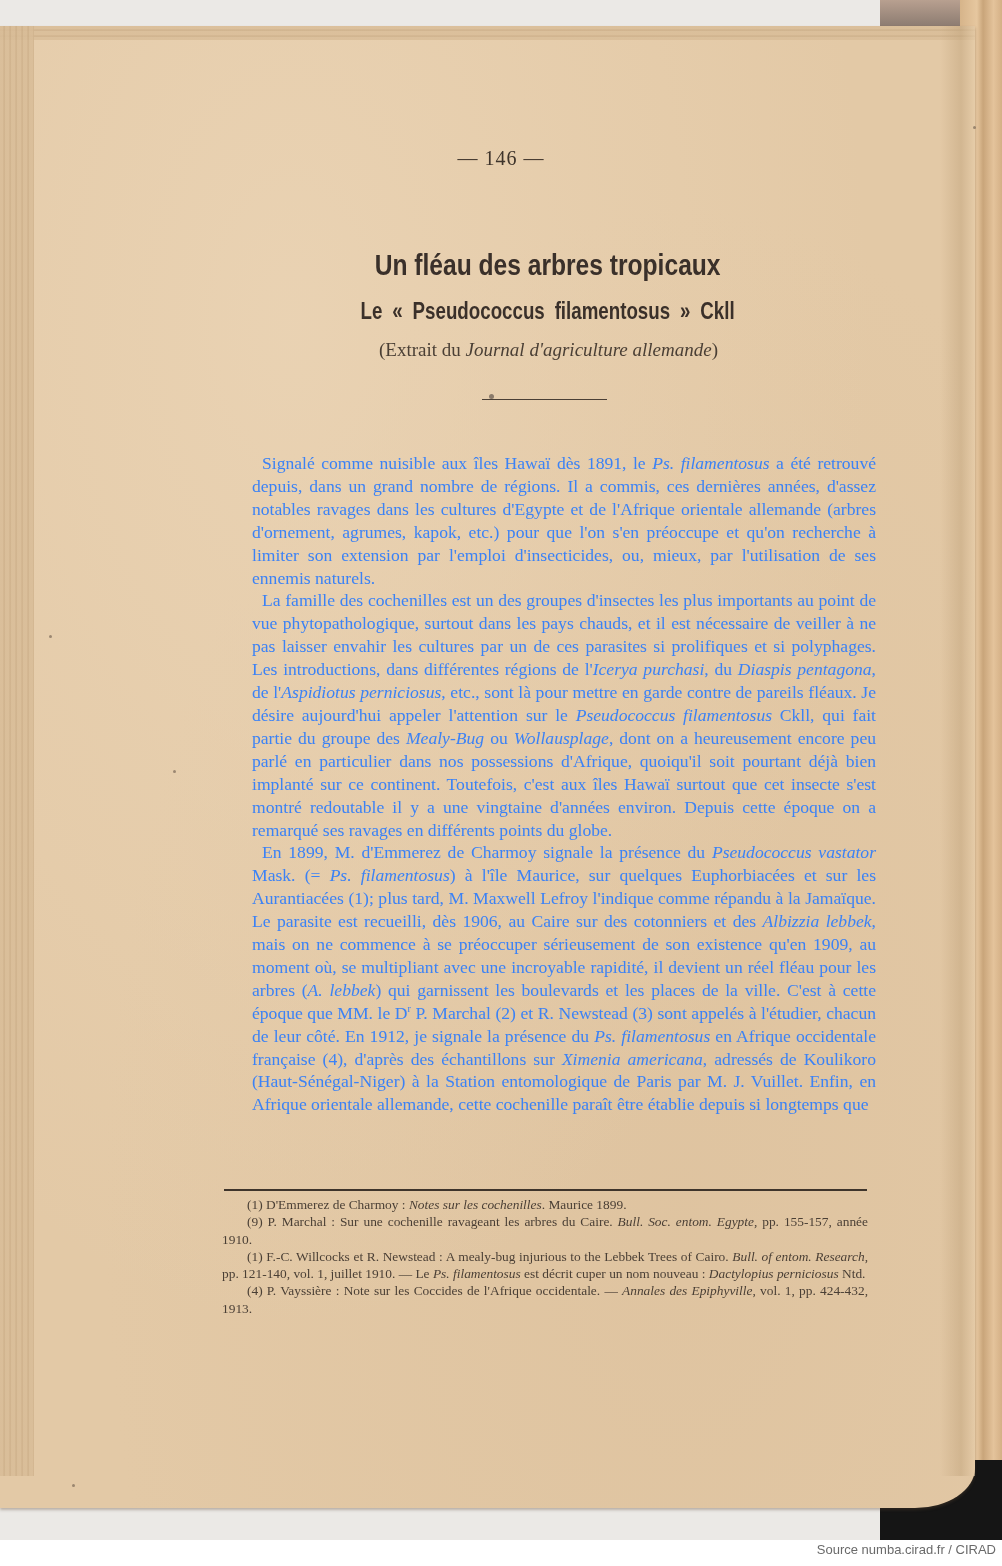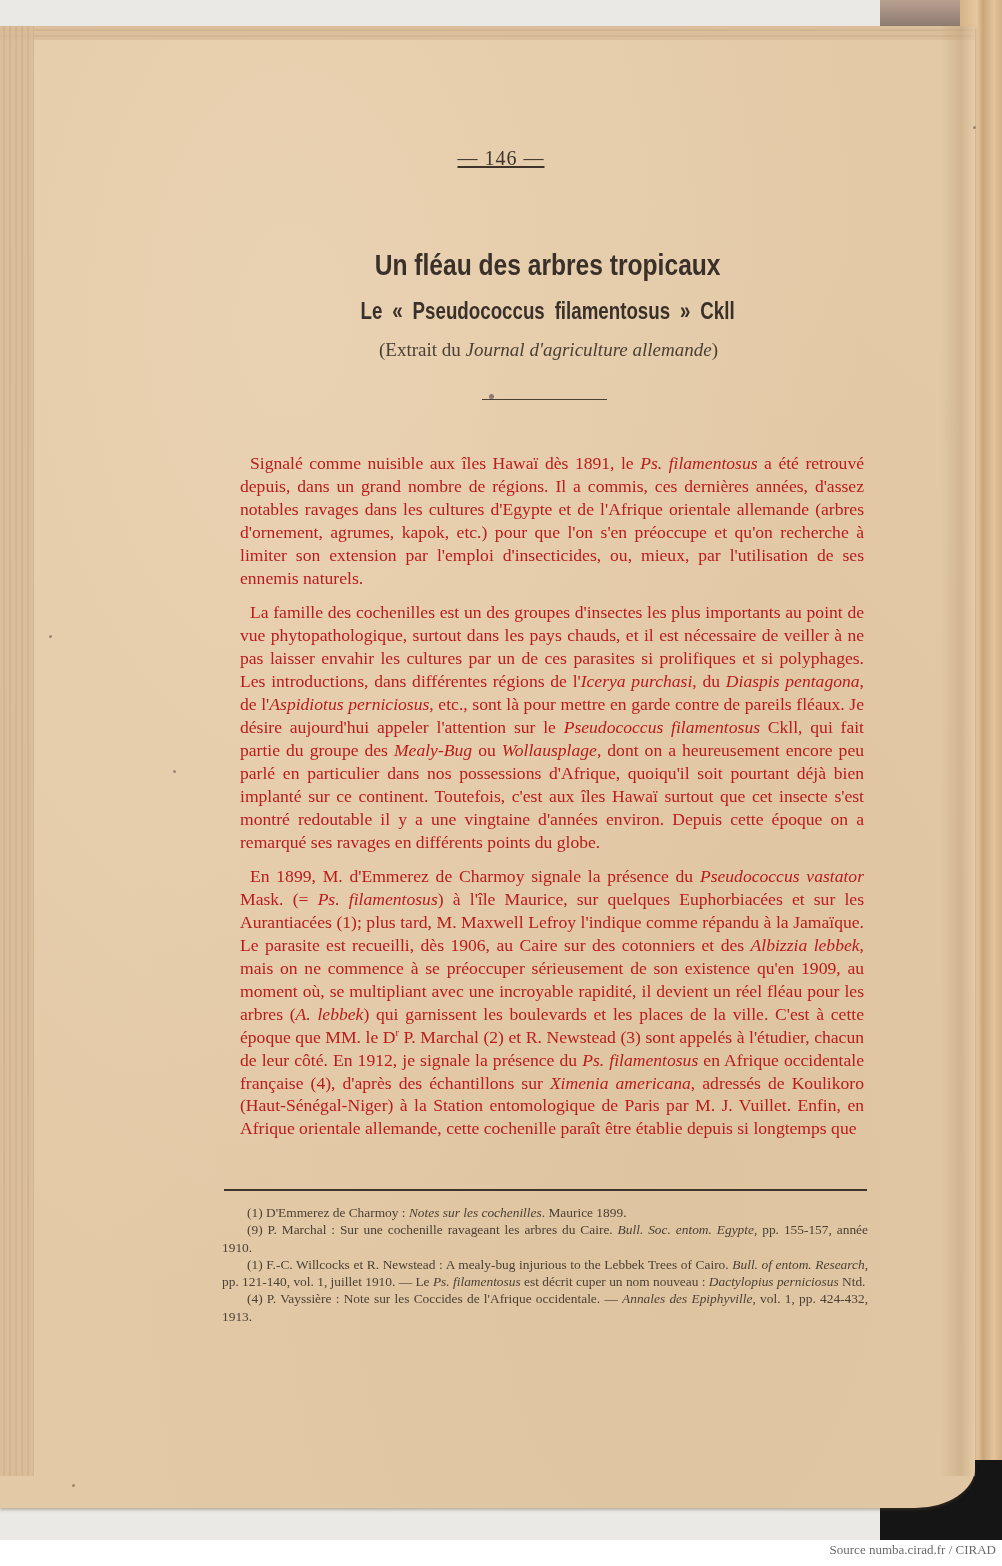--- a/index.html
+++ b/index.html
@@ -43,21 +43,21 @@
     background:repeating-linear-gradient(180deg,#d9bd98 0px,#d9bd98 3px,#c8aa84 4px,#dec4a0 6px);
     opacity:0.85;
   }
   .right-fold {
     position:absolute; left:940px; top:26px; width:35px; height:1450px;
     background:linear-gradient(90deg,rgba(200,170,130,0) 0%,rgba(190,160,120,0.45) 60%,rgba(232,206,170,0.6) 100%);
   }
   .ink { color:#3e342b; }
   .page-number {
     position:absolute; top:147px; left:0; width:1002px; text-align:center;
-    font-size:20px; letter-spacing:1px;text-decoration:underline;
+    font-size:20px; letter-spacing:1px;
   }
   .title {
     position:absolute; top:248px; left:0; width:1095px; text-align:center;
     font-family:"Liberation Sans Narrow","Liberation Sans", sans-serif;
     font-size:30px; font-weight:bold; transform:scaleX(0.82); transform-origin:548px 0;
     color:#3a302a;
   }
   .subtitle {
     position:absolute; top:297px; left:0; width:1095px; text-align:center;
     font-family:"Liberation Sans", sans-serif;
@@ -69,39 +69,39 @@
     font-size:19px; color:#4a3f35;
   }
   .extract i { font-style:italic; }
   .rule-ornament {
     position:absolute; top:399px; left:482px; width:125px; height:1px; background:#4a3f35;
   }
   .rule-dot {
     position:absolute; top:394px; left:489px; width:5px; height:5px; border-radius:50%; background:#8a7a6a;
   }
   .body-text {
-    position:absolute; left:240px; width:624px; top:452px;
-    font-size:17.6px; line-height:22.9px; text-align:justify; color:#b91c1c;
+    position:absolute; left:252px; width:624px; top:452px;
+    font-size:17.6px; line-height:22.9px; text-align:justify; color:#3b82f6;
     hyphens:manual;
   }
   .body-text p { margin:0; text-indent:10px; }
-  .body-text p + p { margin-top:12px; }
+  .body-text p + p { margin-top:0; }
   .body-text i { font-style:italic; }
   .fn-rule {
     position:absolute; top:1189px; left:224px; width:643px; height:2px; background:#3e342b;
   }
   .footnotes {
     position:absolute; left:222px; width:646px; top:1196px;
-    font-size:13.4px; line-height:17.3px; text-align:justify; color:#4a3f35;margin-top:8px;
+    font-size:13.4px; line-height:17.3px; text-align:justify; color:#4a3f35;
   }
   .footnotes p { margin:0; text-indent:25px; }
   .footnotes i { font-style:italic; }
   .source {
     position:absolute; right:6px; top:1542px;
-    font-family:Liberation Serif, serif; font-size:13px; color:#6a6a6a;
+    font-family:Liberation Sans, sans-serif; font-size:13px; color:#6a6a6a;
   }
   .sup { font-size:10px; vertical-align:super; line-height:0; }
   .speck { position:absolute; width:3px; height:3px; border-radius:50%; background:#7a6a58; opacity:0.7; }
 </style>
 </head>
 <body>
 
 <div class="backdrop"></div>
 <div class="binding-top"></div>
 <div class="binding"></div>

